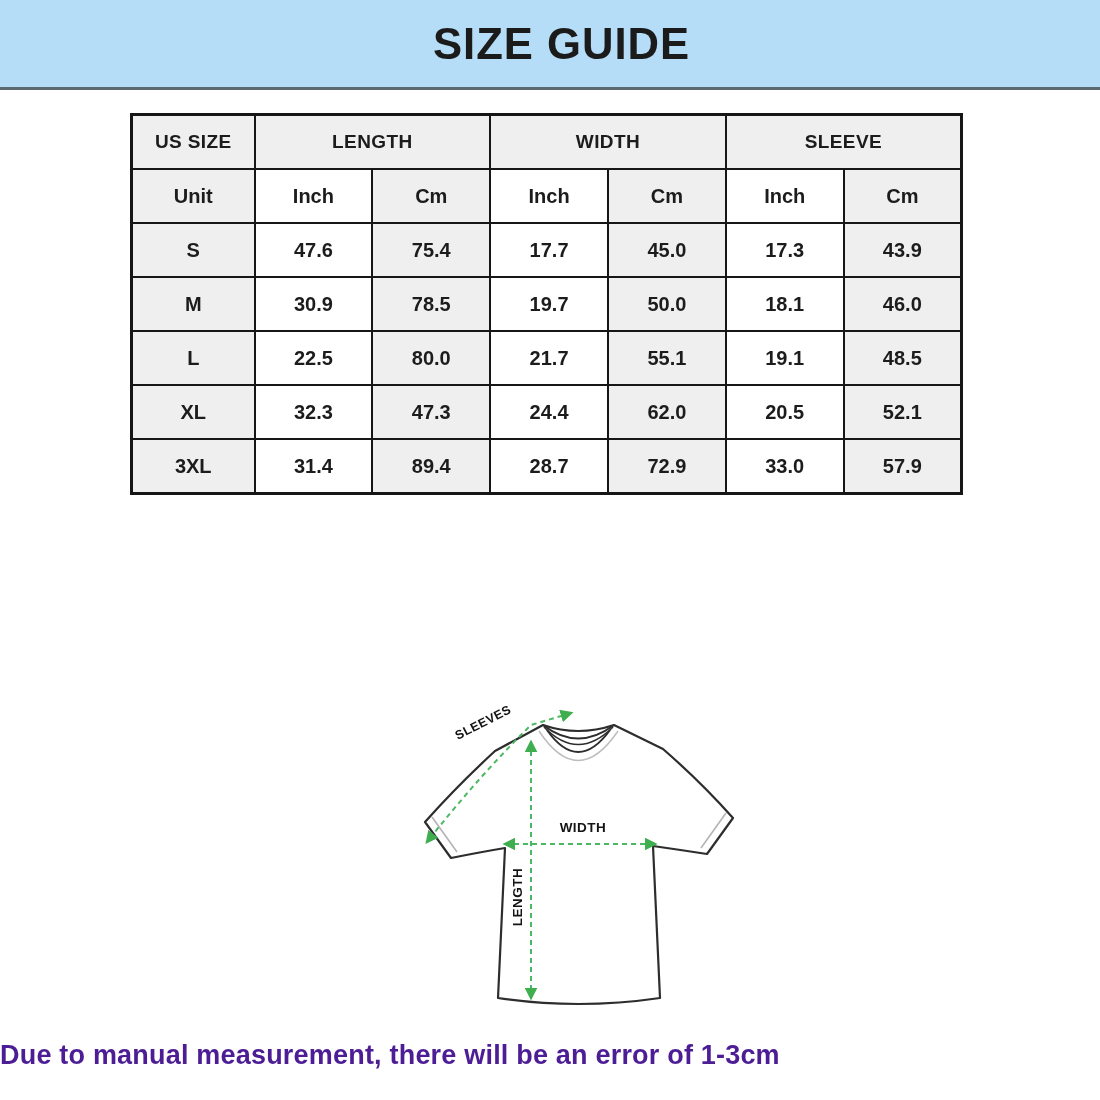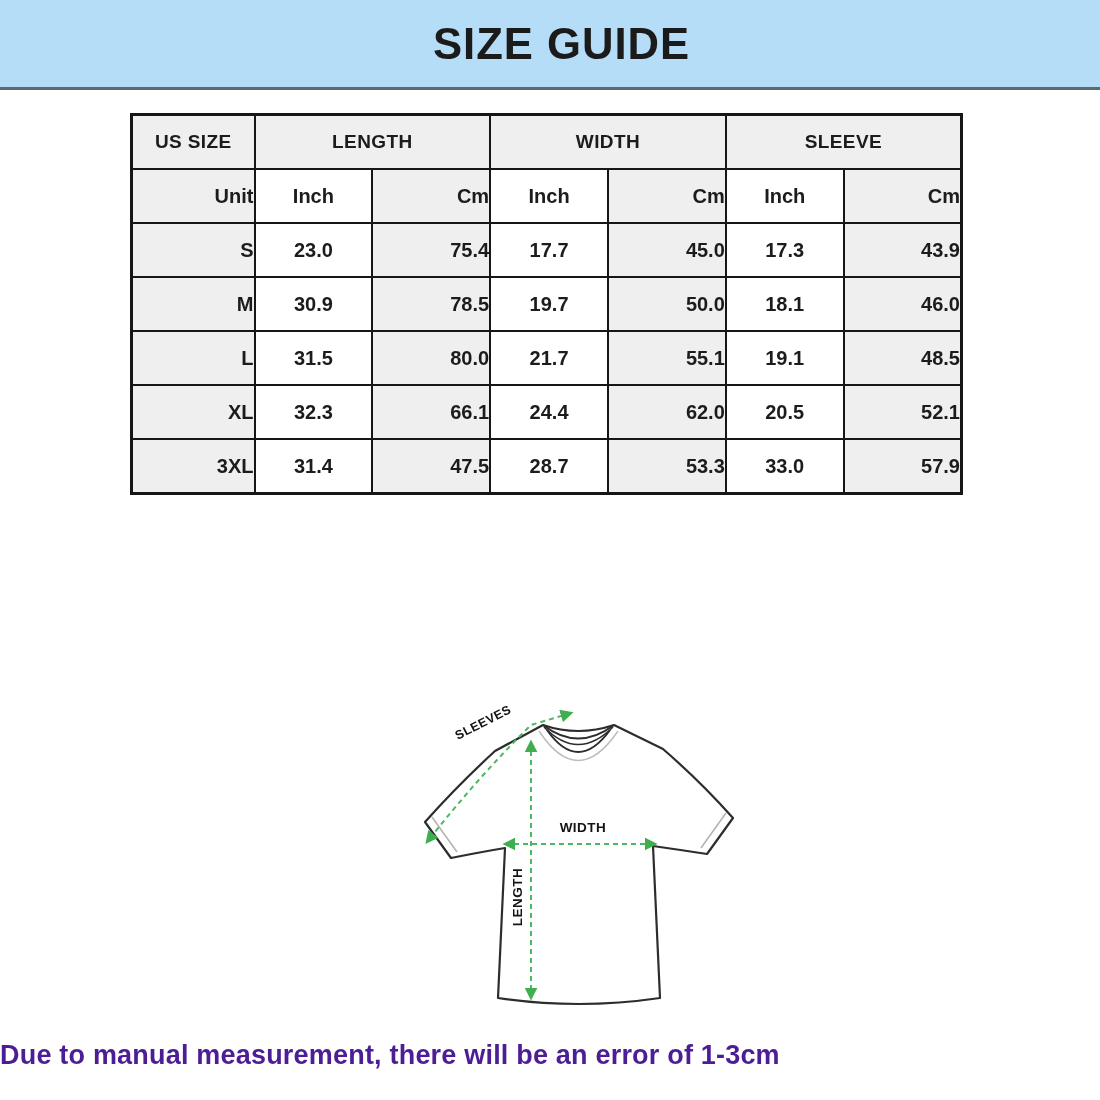--- a/index.html
+++ b/index.html
@@ -21,21 +21,21 @@
   .table-wrap{position:absolute;top:113px;left:130px;}
   table.size{
     border-collapse:collapse;table-layout:fixed;width:833px;
     border:3px solid #161616;color:#1c1c1c;
   }
   table.size col.c0{width:123px;}
   table.size th,table.size td{
     border:2px solid #161616;height:52px;text-align:center;vertical-align:middle;
     font-weight:bold;font-size:20px;background:#ffffff;padding:0;
   }
-  table.size .shade{background:#efefef;text-align:right;}
+  table.size .shade{background:#efefef;}
   table.size .grp{background:#efefef;font-size:19px;letter-spacing:.4px;}
   
   .diagram{position:absolute;top:698px;left:411px;width:332px;height:328px;}
   .diagram text{font-family:"Liberation Sans",sans-serif;font-weight:bold;fill:#141414;}
   
   .note{
     position:absolute;top:1040px;left:0;width:100%;text-align:left;
     font-size:27px;font-weight:bold;color:#4c1d95;letter-spacing:.2px;
   }
 </style>
@@ -72,60 +72,60 @@
           <th class="shade">Cm</th>
           <th>Inch</th>
           <th class="shade">Cm</th>
           <th>Inch</th>
           <th class="shade">Cm</th>
         </tr>
       </thead>
       <tbody>
         <tr>
           <td class="shade">S</td>
-          <td>23.0</td>
+          <td>47.6</td>
           <td class="shade">75.4</td>
           <td>17.7</td>
           <td class="shade">45.0</td>
           <td>17.3</td>
           <td class="shade">43.9</td>
         </tr>
         <tr>
           <td class="shade">M</td>
           <td>30.9</td>
           <td class="shade">78.5</td>
           <td>19.7</td>
           <td class="shade">50.0</td>
           <td>18.1</td>
           <td class="shade">46.0</td>
         </tr>
         <tr>
           <td class="shade">L</td>
-          <td>31.5</td>
+          <td>22.5</td>
           <td class="shade">80.0</td>
           <td>21.7</td>
           <td class="shade">55.1</td>
           <td>19.1</td>
           <td class="shade">48.5</td>
         </tr>
         <tr>
           <td class="shade">XL</td>
           <td>32.3</td>
-          <td class="shade">66.1</td>
+          <td class="shade">47.3</td>
           <td>24.4</td>
           <td class="shade">62.0</td>
           <td>20.5</td>
           <td class="shade">52.1</td>
         </tr>
         <tr>
           <td class="shade">3XL</td>
           <td>31.4</td>
-          <td class="shade">47.5</td>
+          <td class="shade">89.4</td>
           <td>28.7</td>
-          <td class="shade">53.3</td>
+          <td class="shade">72.9</td>
           <td>33.0</td>
           <td class="shade">57.9</td>
         </tr>
       </tbody>
     </table>
   </div>
 
   <svg class="diagram" viewBox="0 0 332 328">
     <defs>
       <marker id="ah" viewBox="0 0 10 10" refX="8" refY="5" markerWidth="6.5" markerHeight="6.5" orient="auto-start-reverse">

